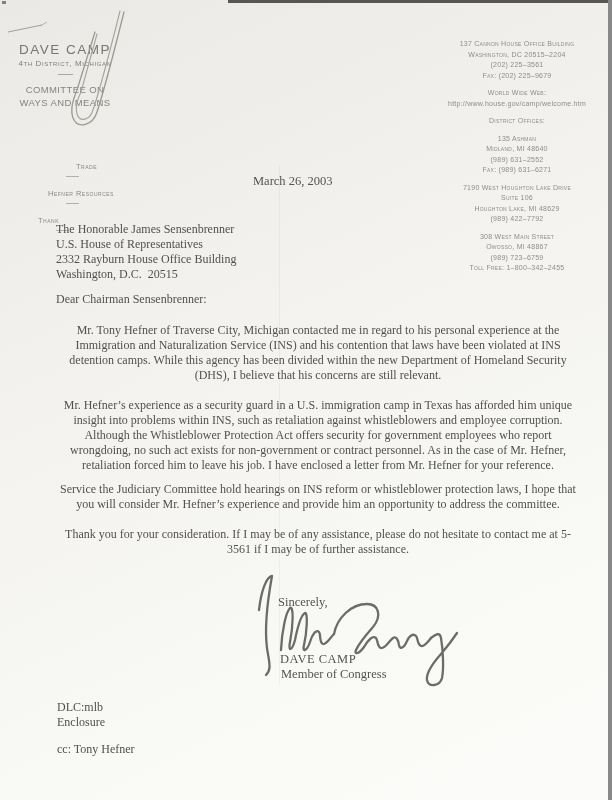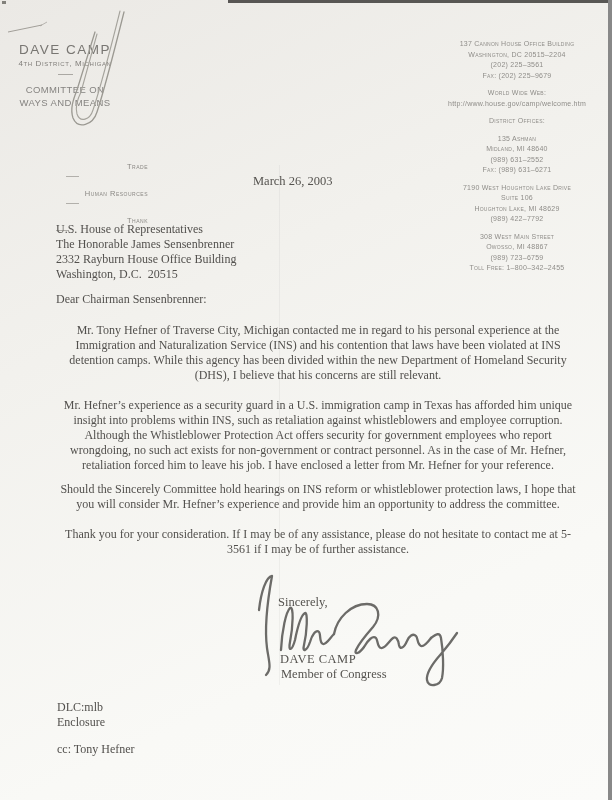--- a/index.html
+++ b/index.html
@@ -15,21 +15,21 @@
   .pencil-svg{position:absolute;left:4px;top:16px;}
   .clip-svg{position:absolute;left:58px;top:6px;}
   .sig-svg{position:absolute;left:255px;top:570px;z-index:5;}
   
   .sidebar{position:absolute;left:10px;top:42px;width:110px;text-align:center;
            font-family:"Liberation Sans", sans-serif;color:#807e7a;}
   .member-name{font-size:13.5px;letter-spacing:1.5px;color:#787672;}
   .member-district{font-size:8px;font-variant:small-caps;letter-spacing:.6px;margin-top:2px;}
   .lh-dash{width:15px;height:1px;background:#aaa8a3;margin:6px auto 0 auto;}
   .committee{font-size:9.5px;letter-spacing:.4px;margin-top:9px;line-height:1.35;color:#858380;text-align:center;}
-  .subcommittees{position:absolute;left:48px;top:150px;width:100px;text-align:right;
+  .subcommittees{position:absolute;left:48px;top:150px;width:100px;text-align:left;
            font-family:"Liberation Sans", sans-serif;color:#8a8884;}
   .sub-item{font-size:7.5px;font-variant:small-caps;letter-spacing:.5px;margin-top:12px;}
   .sub-dash{width:13px;height:1px;background:#b2b0ab;margin:5px auto 0 auto;margin-left:18px;}
   
   .masthead{position:absolute;left:130px;top:74px;width:320px;text-align:center;color:#4b4a47;}
   .mast1{font-family:"DejaVu Serif", serif;font-weight:bold;font-size:20px;letter-spacing:-.3px;
          transform:scale(.88,1.25);transform-origin:center;}
   .mast2{font-family:"DejaVu Serif", serif;font-weight:bold;font-size:15px;letter-spacing:-.3px;
          transform:scale(.88,1.18);transform-origin:center;margin-top:8px;}
   .mast3{font-family:"DejaVu Serif", serif;font-weight:bold;font-size:13px;letter-spacing:-.2px;
@@ -72,21 +72,21 @@
   <div class="sidebar">
     <div class="member-name">DAVE CAMP</div>
     <div class="member-district">4th District, Michigan</div>
     <div class="lh-dash"></div>
     <div class="committee">COMMITTEE ON</div>
     <div class="committee" style="margin-top:0;">WAYS AND MEANS</div>
   </div>
   <div class="subcommittees">
     <div class="sub-item" style="margin-left:28px;">Trade</div>
     <div class="sub-dash"></div>
-    <div class="sub-item">Human Resources</div>
+    <div class="sub-item">Hefner Resources</div>
     <div class="sub-dash"></div>
     <div class="sub-item" style="margin-left:-10px;">Thank</div>
     <div class="sub-dash" style="margin-left:8px;"></div>
   </div>
 
   <svg class="clip-svg" width="80" height="138" viewBox="0 0 80 138">
     <path d="M66,6 C60,30 47,82 39,106 C35,119 20,124 15,112 C12,103 15,94 19,84 L37,26" stroke="#9b9992" stroke-width="1.3" fill="none" stroke-linecap="round"></path>
     <path d="M62,5 C56,29 43,80 35,104 C32,114 22,117 19,108 C17,101 19,94 23,86 L39,28" stroke="#a5a39c" stroke-width="1.1" fill="none" stroke-linecap="round"></path>
   </svg>
 
@@ -119,28 +119,28 @@
       <div>308 West Main Street</div>
       <div>Owosso, MI 48867</div>
       <div>(989) 723–6759</div>
       <div>Toll Free: 1–800–342–2455</div>
     </div>
   </div>
 
   <div style="position:absolute;left:253px;top:174px;font-size:12.5px;color:#55534f;text-align:center;">March 26, 2003</div>
 
   <div class="letter-body">
+    <div class="recipient-line">The Honorable James Sensenbrenner</div>
     <div class="recipient-line">U.S. House of Representatives</div>
-    <div class="recipient-line">The Honorable James Sensenbrenner</div>
     <div class="recipient-line">2332 Rayburn House Office Building</div>
     <div class="recipient-line">Washington, D.C.  20515</div>
     <div class="salutation">Dear Chairman Sensenbrenner:</div>
     <div class="para p1">Mr. Tony Hefner of Traverse City, Michigan contacted me in regard to his personal experience at the Immigration and Naturalization Service (INS) and his contention that laws have been violated at INS detention camps.  While this agency has been divided within the new Department of Homeland Security (DHS), I believe that his concerns are still relevant.</div>
     <div class="para">Mr. Hefner’s experience as a security guard in a U.S. immigration camp in Texas has afforded him unique insight into problems within INS, such as retaliation against whistleblowers and employee corruption.  Although the Whistleblower Protection Act offers security for government employees who report wrongdoing, no such act exists for non-government or contract personnel.  As in the case of Mr. Hefner, retaliation forced him to leave his job.  I have enclosed a letter from Mr. Hefner for your reference.</div>
-    <div class="para p3">Should the Sincerely Committee hold hearings on INS reform or whistleblower protection laws, I hope that you will consider Mr. Hefner’s experience and provide him an opportunity to address the committee.</div>
+    <div class="para p3">Service the Judiciary Committee hold hearings on INS reform or whistleblower protection laws, I hope that you will consider Mr. Hefner’s experience and provide him an opportunity to address the committee.</div>
     <div class="para p4">Thank you for your consideration.  If I may be of any assistance, please do not hesitate to contact me at 5-3561 if I may be of further assistance.</div>
   </div>
 
   <div class="closing">Sincerely,</div>
 
   <svg class="sig-svg" width="210" height="125" viewBox="0 0 210 125">
     <g stroke="#4e4d4a" stroke-width="2.3" fill="none" stroke-linecap="round" stroke-linejoin="round" opacity="0.82">
       <path d="M4,40 C6,22 11,7 17,6 C13,28 9,55 12,78 C14,92 17,99 11,105"></path>
       <path d="M26,80 C27,60 31,42 35,38 C39,35 38,57 35,72 C33,82 37,81 40,70 C42,60 46,45 50,43 C53,42 52,62 49,75 C47,83 52,81 55,72 C57,65 61,59 64,62 C66,64 64,73 68,74 C71,75 75,68 79,64"></path>
       <path d="M79,64 C82,48 96,34 112,34 C124,34 127,46 118,57 C111,65 104,73 101,80 C99,85 104,84 109,77"></path>

